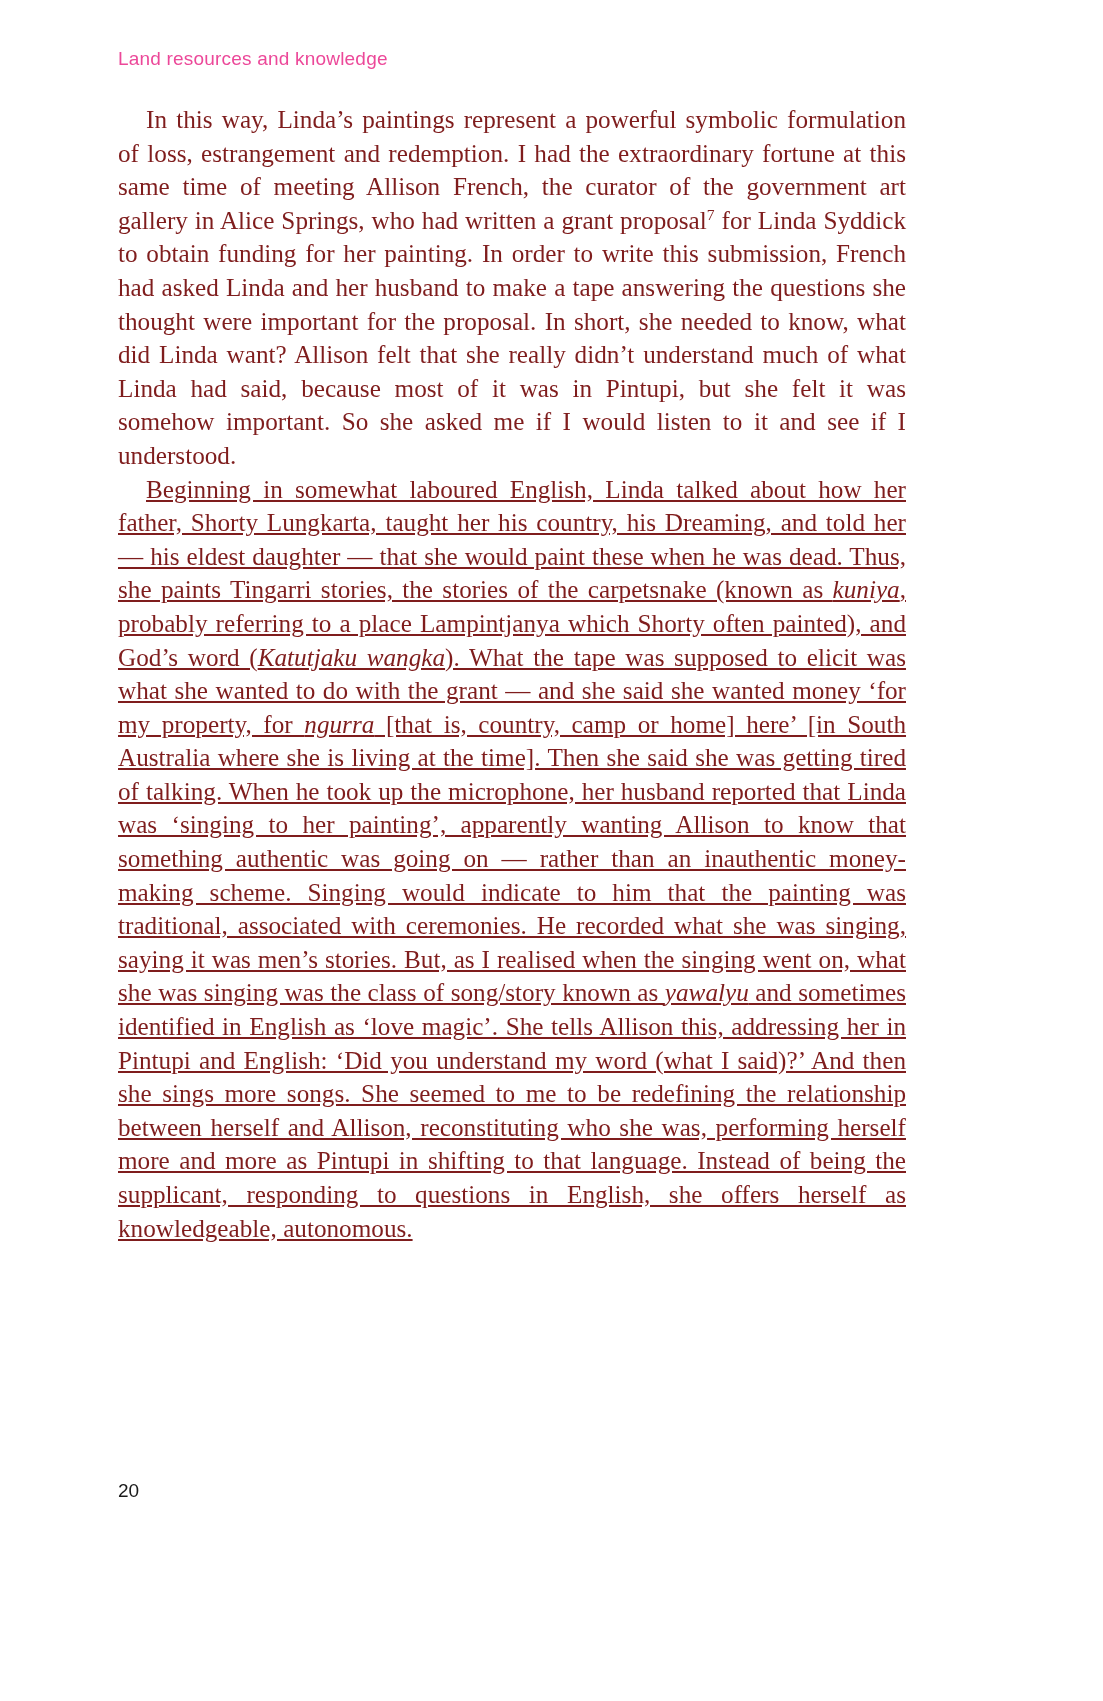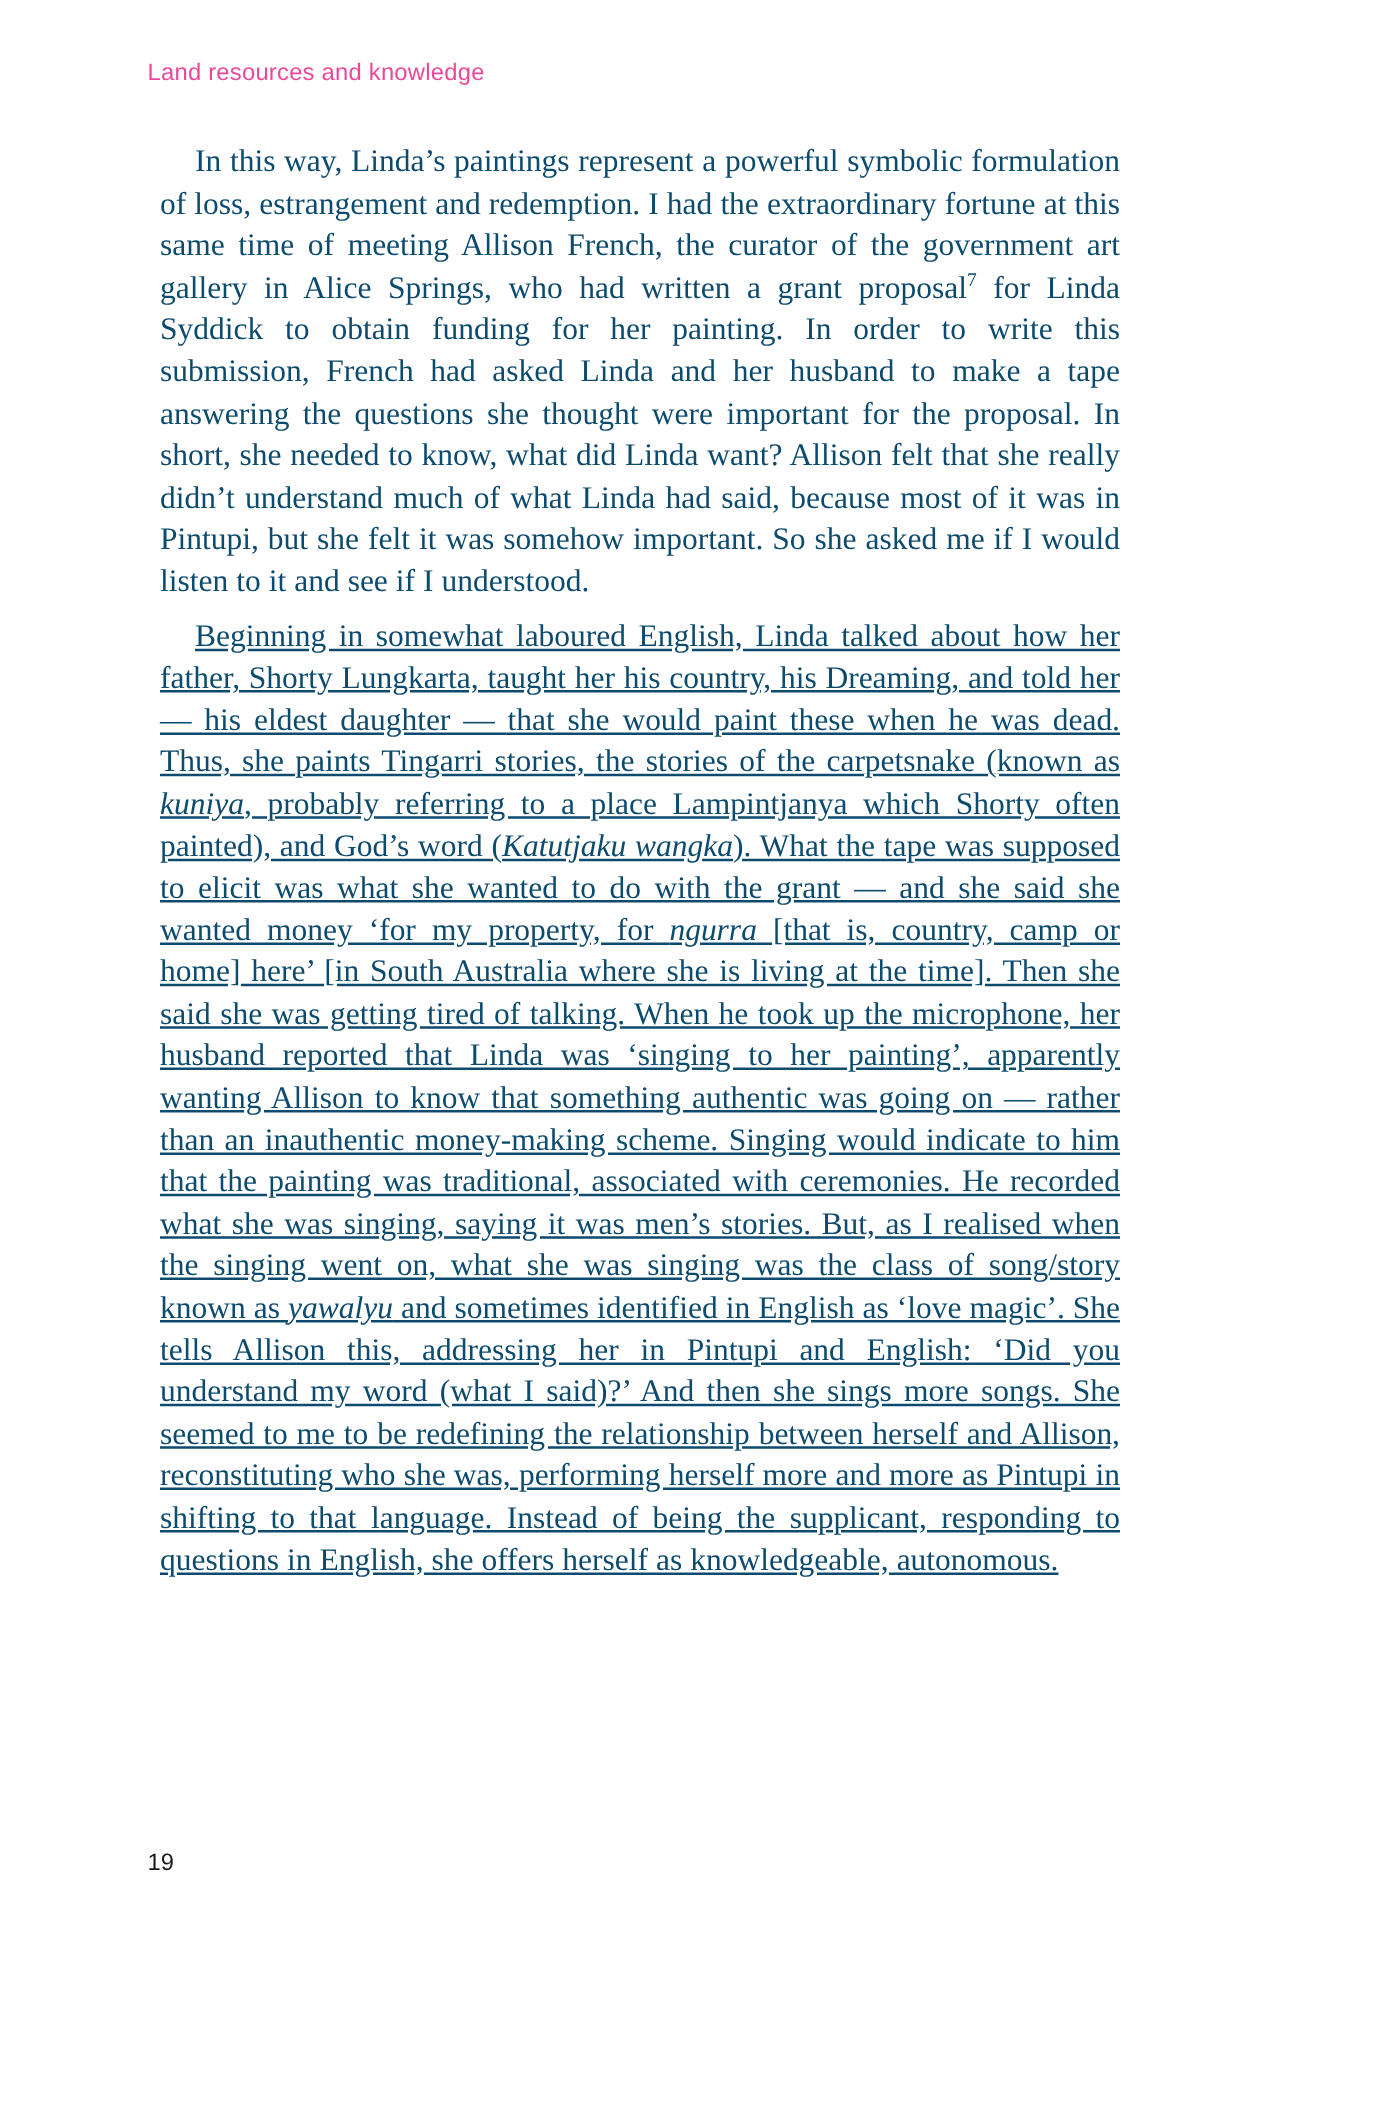--- a/index.html
+++ b/index.html
@@ -30,27 +30,27 @@
     color: #ec4899;
     white-space: nowrap;
   }
   .textblock {
     position: absolute;
     left: 118px;
     top: 103px;
     width: 788px;
   }
   .para {
-    margin: 10px;
+    margin: 0;
     font-size: 25.2px;
     line-height: 33.6px;
     text-align: justify;
     text-justify: inter-word;
     text-indent: 28px;
-    color: #0c4a6e;
+    color: #7f1d1d;
     font-weight: 400;
     hyphens: none;
     word-spacing: 0.1px;
   }
   .para + .para {
     margin-top: 0;
     text-decoration: underline;
   }
   .para i, .para em {
     font-style: italic;
@@ -74,15 +74,15 @@
 
 <div class="page">
 
   <div class="running-header">Land resources and knowledge</div>
 
   <div class="textblock">
     <p class="para"><span>In this way, Linda’s paintings represent a powerful symbolic formulation of loss, estrangement and redemption. I had the extraordinary fortune at this same time of meeting Allison French, the curator of the government art gallery in Alice Springs, who had written a grant proposal</span><sup class="fn">7</sup><span> for Linda Syddick to obtain funding for her painting. In order to write this submission, French had asked Linda and her husband to make a tape answering the questions she thought were important for the proposal. In short, she needed to know, what did Linda want? Allison felt that she really didn’t understand much of what Linda had said, because most of it was in Pintupi, but she felt it was somehow important. So she asked me if I would listen to it and see if I understood.</span></p>
     <p class="para"><span>Beginning in somewhat laboured English, Linda talked about how her father, Shorty Lungkarta, taught her his country, his Dreaming, and told her — his eldest daughter — that she would paint these when he was dead. Thus, she paints Tingarri stories, the stories of the carpetsnake (known as </span><i>kuniya</i><span>, probably referring to a place Lampintjanya which Shorty often painted), and God’s word (</span><i>Katutjaku wangka</i><span>). What the tape was supposed to elicit was what she wanted to do with the grant — and she said she wanted money ‘for my property, for </span><i>ngurra</i><span> [that is, country, camp or home] here’ [in South Australia where she is living at the time]. Then she said she was getting tired of talking. When he took up the microphone, her husband reported that Linda was ‘singing to her painting’, apparently wanting Allison to know that something authentic was going on — rather than an inauthentic money-making scheme. Singing would indicate to him that the painting was traditional, associated with ceremonies. He recorded what she was singing, saying it was men’s stories. But, as I realised when the singing went on, what she was singing was the class of song/story known as </span><i>yawalyu</i><span> and sometimes identified in English as ‘love magic’. She tells Allison this, addressing her in Pintupi and English: ‘Did you understand my word (what I said)?’ And then she sings more songs. She seemed to me to be redefining the relationship between herself and Allison, reconstituting who she was, performing herself more and more as Pintupi in shifting to that language. Instead of being the supplicant, responding to questions in English, she offers herself as knowledgeable, autonomous.</span></p>
   </div>
 
-  <div class="folio">19</div>
+  <div class="folio">20</div>
 
 </div>
 
 </body></html>

